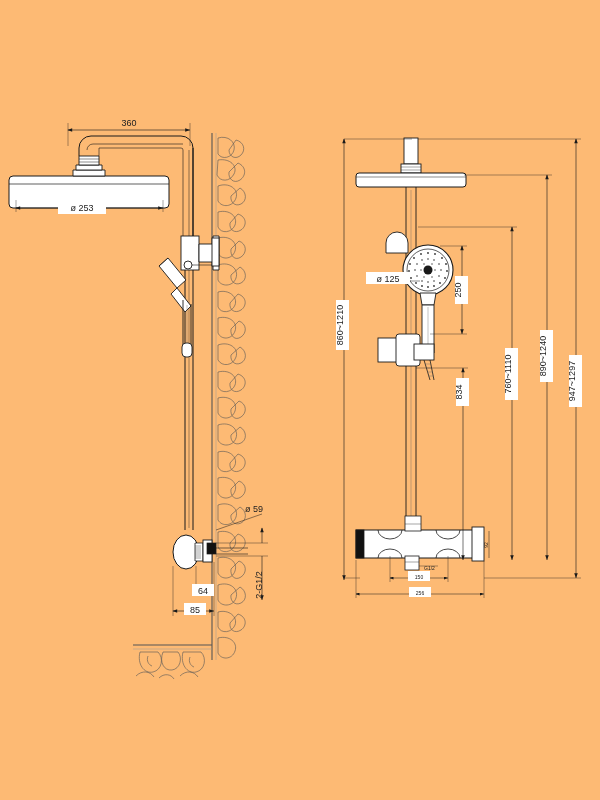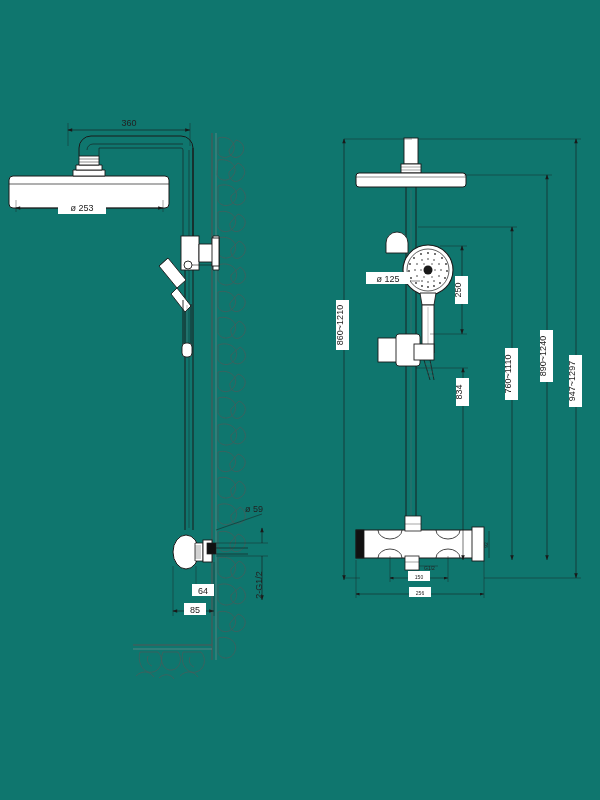--- a/index.html
+++ b/index.html
@@ -1,18 +1,18 @@
 <!DOCTYPE html>
 <html><head>
 <meta charset="utf-8">
 <style>
   html,body{margin:0;padding:0;background:#ffffff;}
   body{width:600px;height:800px;overflow:hidden;
        font-family:"Liberation Sans", sans-serif;color:#1a1a1a;}
-  #sheet{position:relative;width:600px;height:800px;background:#0f766e;}
+  #sheet{position:relative;width:600px;height:800px;background:#fdba74;}
   svg{display:block;}
   .dimtext{font-family:"Liberation Sans", sans-serif;font-size:9px;fill:#222;}
   .dimtext.tiny{font-size:5px;}
 </style>
 </head>
 <body>
 
 <div id="sheet">
 <svg width="600" height="800" viewBox="0 0 600 800">
   <defs>

